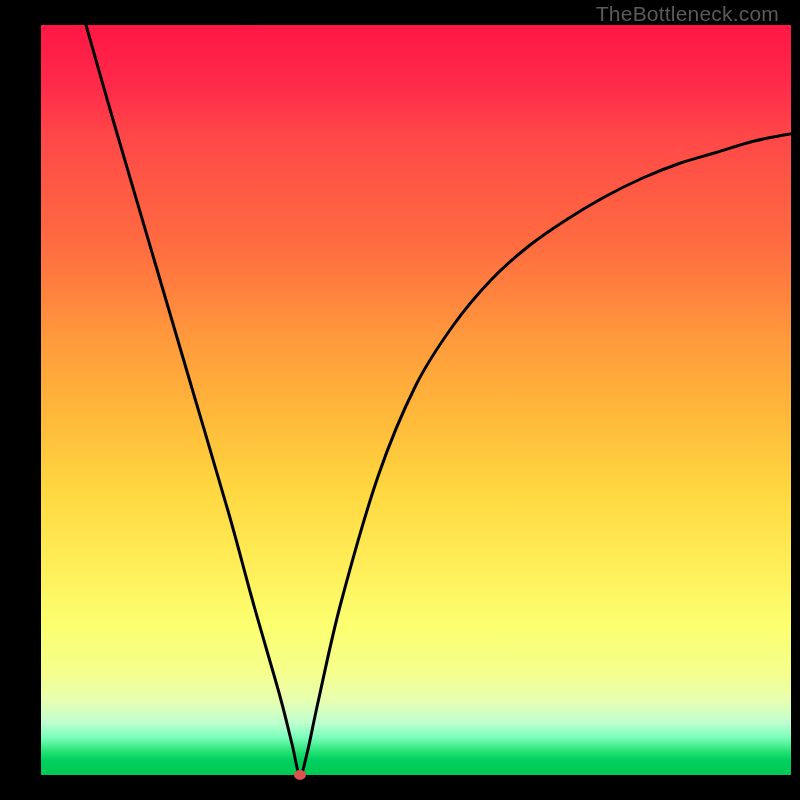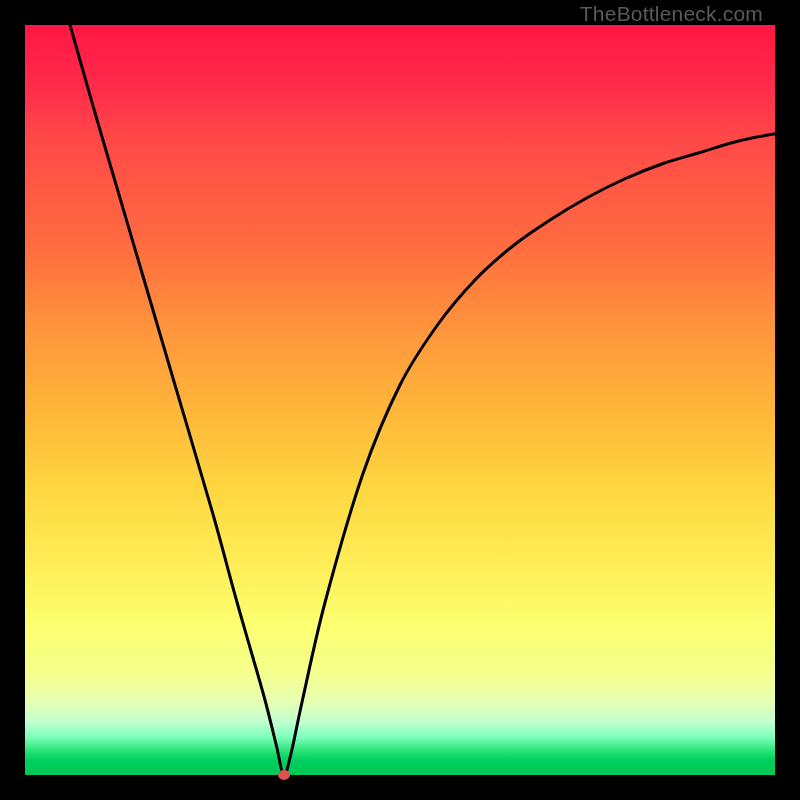--- a/index.html
+++ b/index.html
@@ -7,21 +7,21 @@
     width: 800px;
     height: 800px;
     background: #000;
     position: relative;
     overflow: hidden;
     font-family: Arial, sans-serif;
   }
   .frame {
     position: absolute;
     top: 0;
-    left: 0;
+    left: 16px;
     width: 775px;
     height: 800px;
     background: #000;
   }
   .plot-area {
     position: absolute;
     top: 25px;
     left: 25px;
     width: 750px;
     height: 750px;

